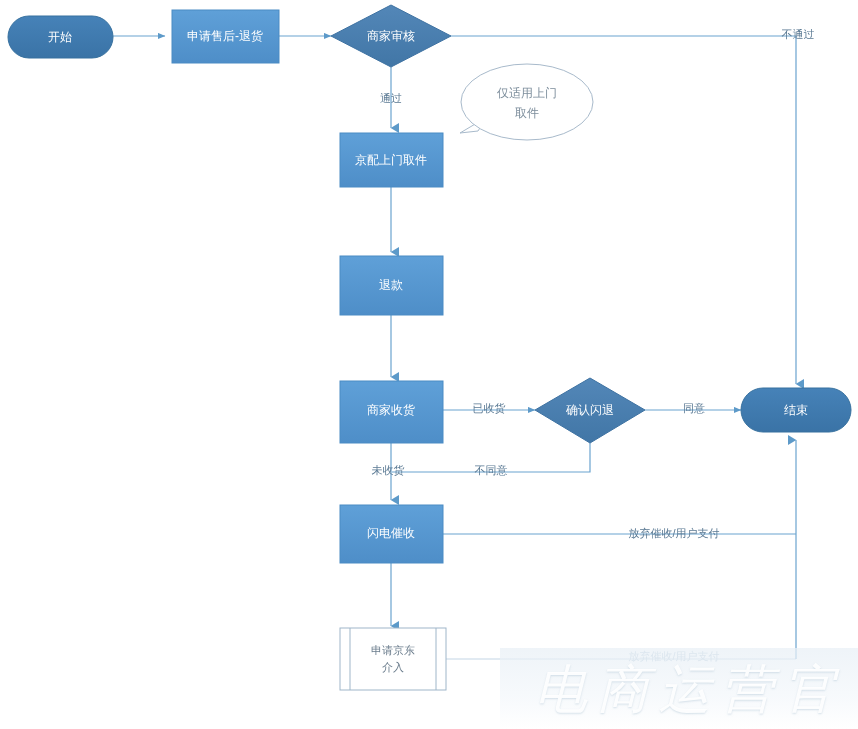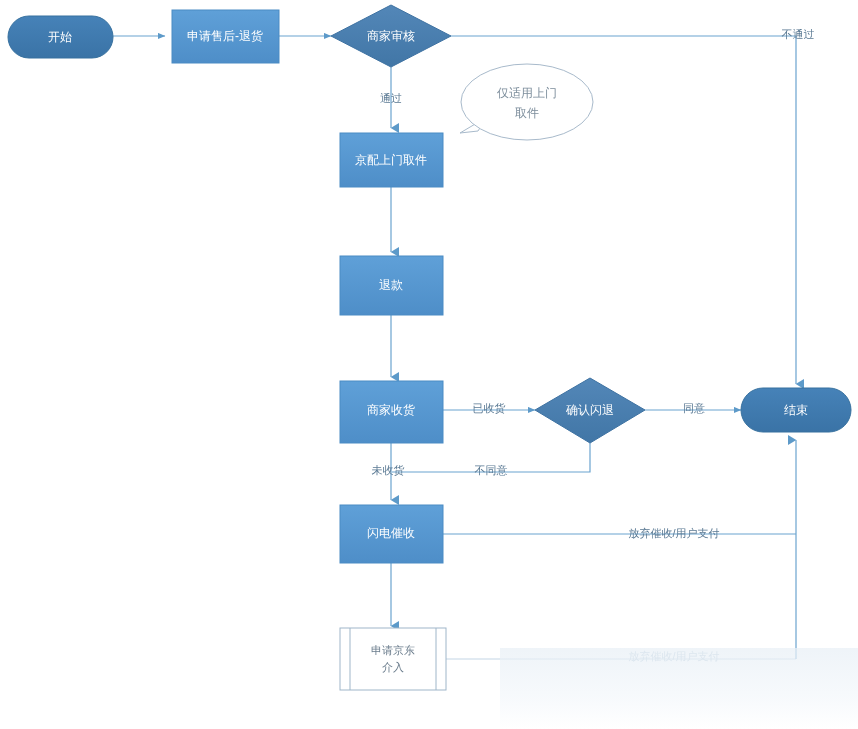--- a/index.html
+++ b/index.html
@@ -243,14 +243,15 @@
 
     <g>
       <path d="M460,133 L487,117 L478,131 Z" fill="#FFFFFF" stroke="#A8BACB" stroke-width="1"></path>
       <ellipse cx="527" cy="102" rx="66" ry="38" fill="#FFFFFF" stroke="#A8BACB" stroke-width="1"></ellipse>
       <text class="callout-label" x="527" y="94">仅适用上门</text>
       <text class="callout-label" x="527" y="114">取件</text>
     </g>
   </svg>
 
   <div class="wm-band"></div>
+  <div class="watermark">电商运营官</div>
 
 </div>
 
 </body></html>

